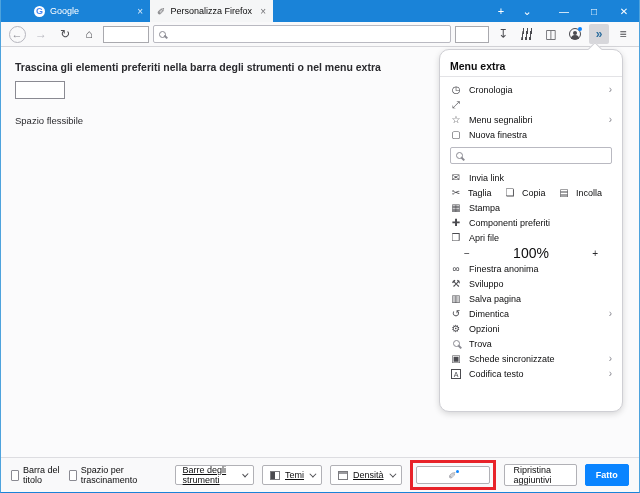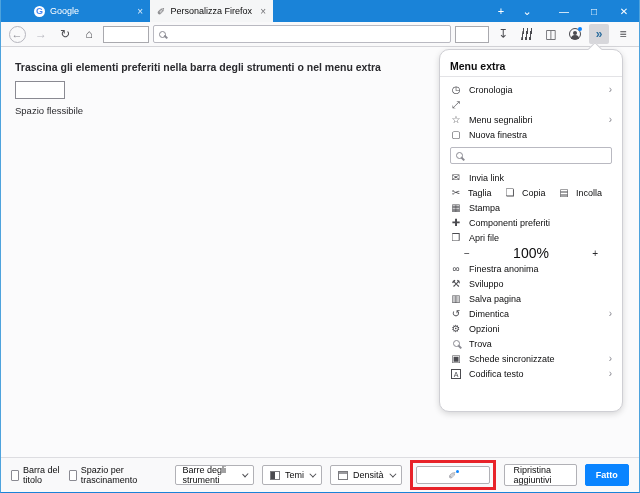--- a/index.html
+++ b/index.html
@@ -50,21 +50,21 @@
   .badge-dot { position:absolute; width:4px; height:4px; border-radius:50%; background:#0a84ff;
                right:-2px; top:-2px; }
   .overflow-btn { background:#d7d7db; border-radius:2px; color:#2f6f9f; font-weight:bold; }
   .rel { position:relative; }
 
   
   .main { flex:1; position:relative; background:#fbfbfc; }
   .drag-hint { position:absolute; left:14px; top:14px; font-size:10.5px; font-weight:bold; color:#2a2a2e; }
   .flex-space-item { position:absolute; left:14px; top:34px; width:120px; }
   .flex-space-target { width:50px; height:18px; background:#fff; border:1px solid #8a8a92; }
-  .flex-space-label { margin-top:6px; font-size:9.5px; color:#2a2a2e; }
+  .flex-space-label { margin-top:16px; font-size:9.5px; color:#2a2a2e; }
 
   
   .panel { position:absolute; top:2px; right:16px; width:184px; height:363px; background:#fff;
            border:1px solid #cfcfd4; border-radius:10px; box-shadow:0 2px 6px rgba(0,0,0,.15); padding:10px 10px 0; }
   .panel-arrow { position:absolute; top:-6px; right:22px; width:10px; height:10px; background:#fff;
                  border-left:1px solid #cfcfd4; border-top:1px solid #cfcfd4; transform:rotate(45deg); }
   .panel-title { font-weight:bold; font-size:10.5px; margin-bottom:4px; }
   .panel-desc { font-size:9px; color:#4a4a4f; line-height:1.35; margin-bottom:7px; }
   .panel-divider { border-top:1px solid #e3e3e6; margin:0 -10px 5px; }
   .menu-item { display:flex; align-items:center; gap:7px; height:15px; font-size:9px; }
@@ -81,21 +81,21 @@
   .zoom-plus { text-align:right; }
   .enc-icon { display:inline-block; width:10px; height:10px; border:1px solid #4a4a4f; font-size:7px;
               line-height:9px; text-align:center; color:#4a4a4f; }
 
   
   .footer { height:35px; background:#f9f9fa; border-top:1px solid #dddde1; display:flex; align-items:center;
             padding:0 10px; gap:8px; flex:none; }
   .chk { display:flex; align-items:center; gap:4px; font-size:9px; }
   .chk-box { width:11px; height:11px; background:#fff; border:1px solid #8a8a92; border-radius:1px; }
   .dd-btn { height:20px; background:#fff; border:1px solid #b1b1b6; border-radius:2px; display:flex;
-            align-items:center; gap:5px; padding:0 7px; font-size:9px; }
+            align-items:center; gap:5px; padding:0 7px; font-size:9px;text-decoration:underline; }
   .dd-chevron { width:5px; height:5px; border-right:1.5px solid #4a4a4f; border-bottom:1.5px solid #4a4a4f;
                 transform:rotate(45deg) translateY(-2px); }
   .theme-thumb { width:10px; height:9px; border:1px solid #7a7a7e;
                  background:linear-gradient(90deg,#4a4a4f 0 45%,#fff 45%); }
   .density-thumb { width:10px; height:9px; border:1px solid #7a7a7e;
                    background:linear-gradient(#9a9a9e 0 30%,#fff 30%); }
   .annotated { border:3px solid #e8232a; padding:3px; display:flex; }
   .icon-btn { width:74px; height:18px; background:#fff; border:1px solid #b1b1b6; border-radius:2px;
               display:flex; align-items:center; justify-content:center; position:relative; color:#8a8a92; }
   .icon-btn .dot { position:absolute; width:3px; height:3px; border-radius:50%; background:#0a84ff;

